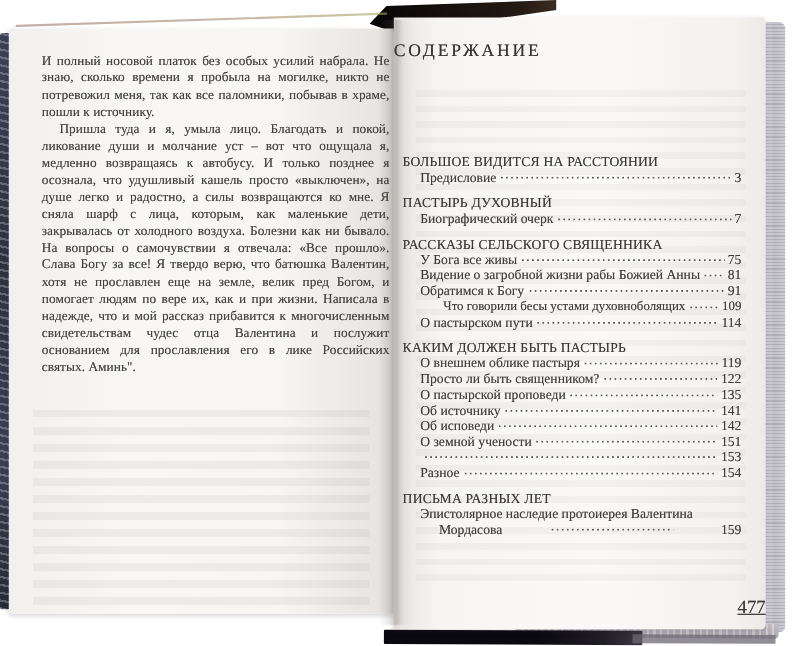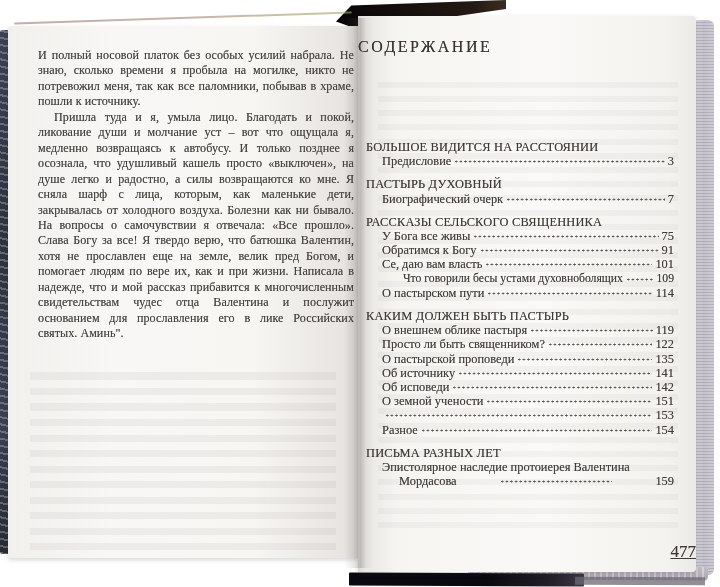--- a/index.html
+++ b/index.html
@@ -180,28 +180,28 @@
           <span class="dots"></span>
           <span class="num">7</span>
         </div>
         <div class="toc-heading">РАССКАЗЫ СЕЛЬСКОГО СВЯЩЕННИКА</div>
         <div class="toc-row">
           <span class="lbl">У Бога все живы</span>
           <span class="dots"></span>
           <span class="num">75</span>
         </div>
         <div class="toc-row">
+          <span class="lbl">Видение о загробной жизни рабы Божией Анны</span>
+          <span class="dots"></span>
+          <span class="num">81</span>
+        </div>
+        <div class="toc-row">
           <span class="lbl">Обратимся к Богу</span>
           <span class="dots"></span>
           <span class="num">91</span>
-        </div>
-        <div class="toc-row">
-          <span class="lbl">Се, даю вам власть</span>
-          <span class="dots"></span>
-          <span class="num">101</span>
         </div>
         <div class="toc-row ind2">
           <span class="lbl">Что говорили бесы устами духовноболящих</span>
           <span class="dots"></span>
           <span class="num">109</span>
         </div>
         <div class="toc-row">
           <span class="lbl">О пастырском пути</span>
           <span class="dots"></span>
           <span class="num">114</span>

